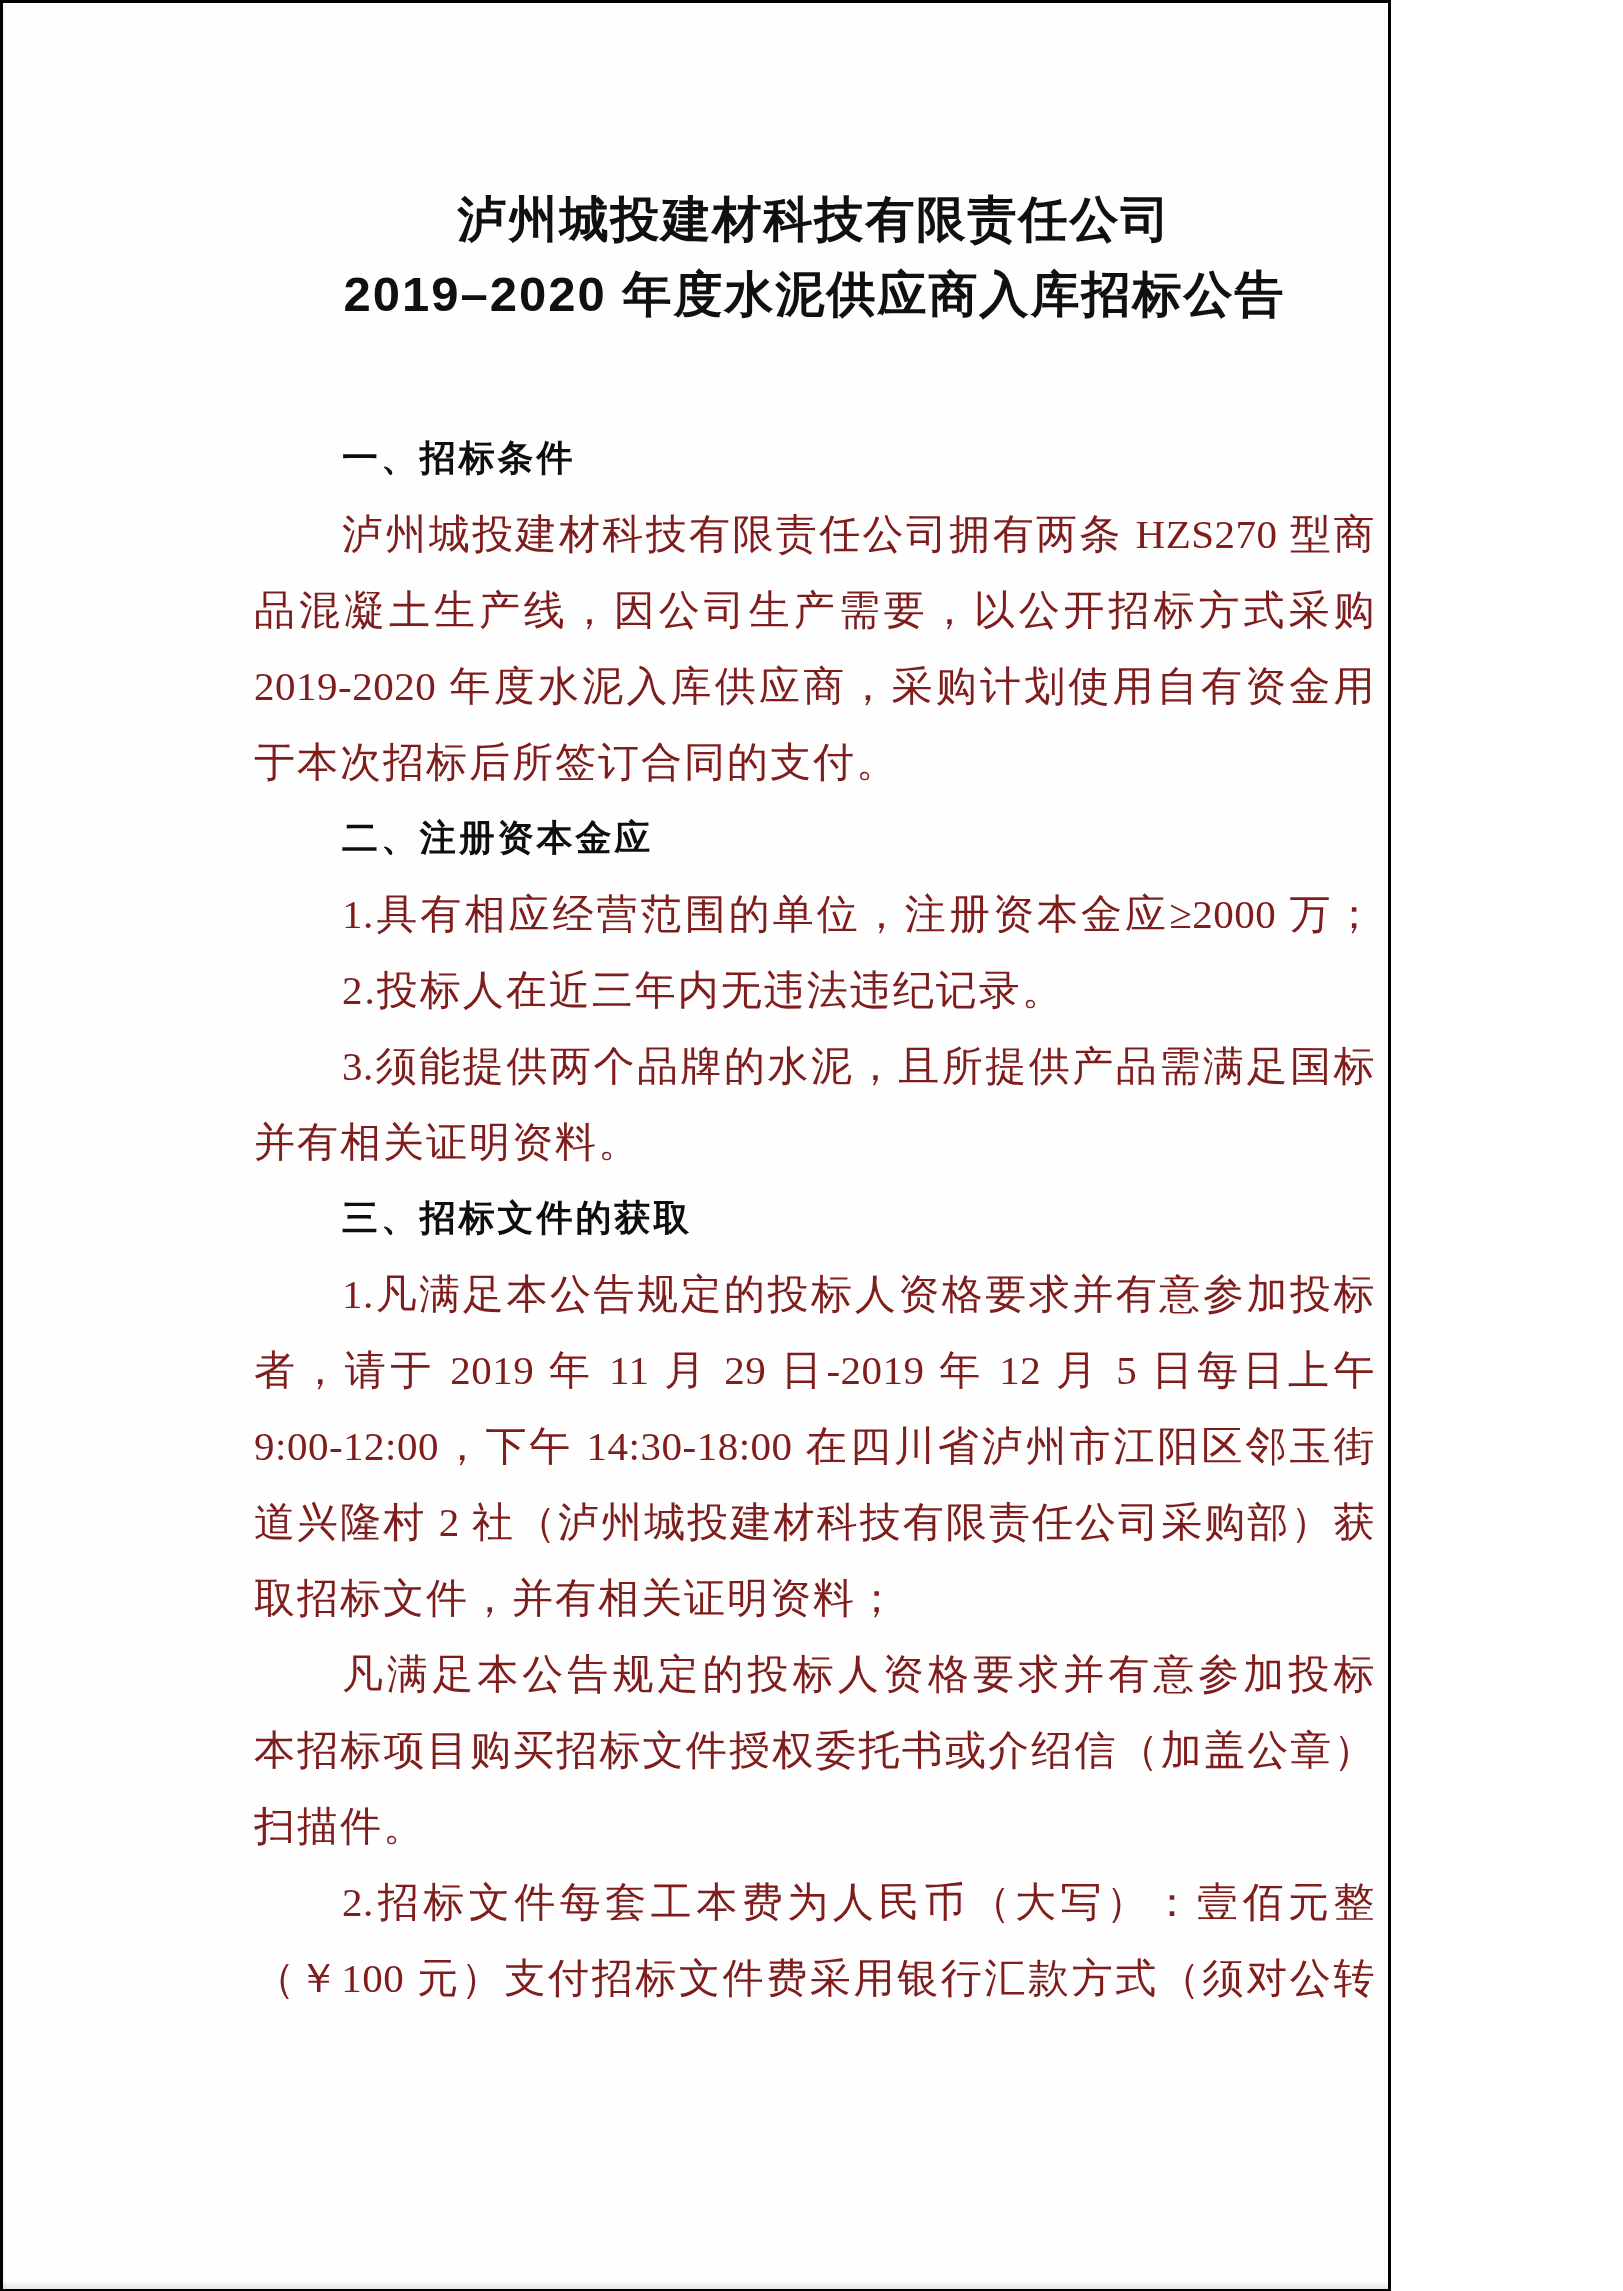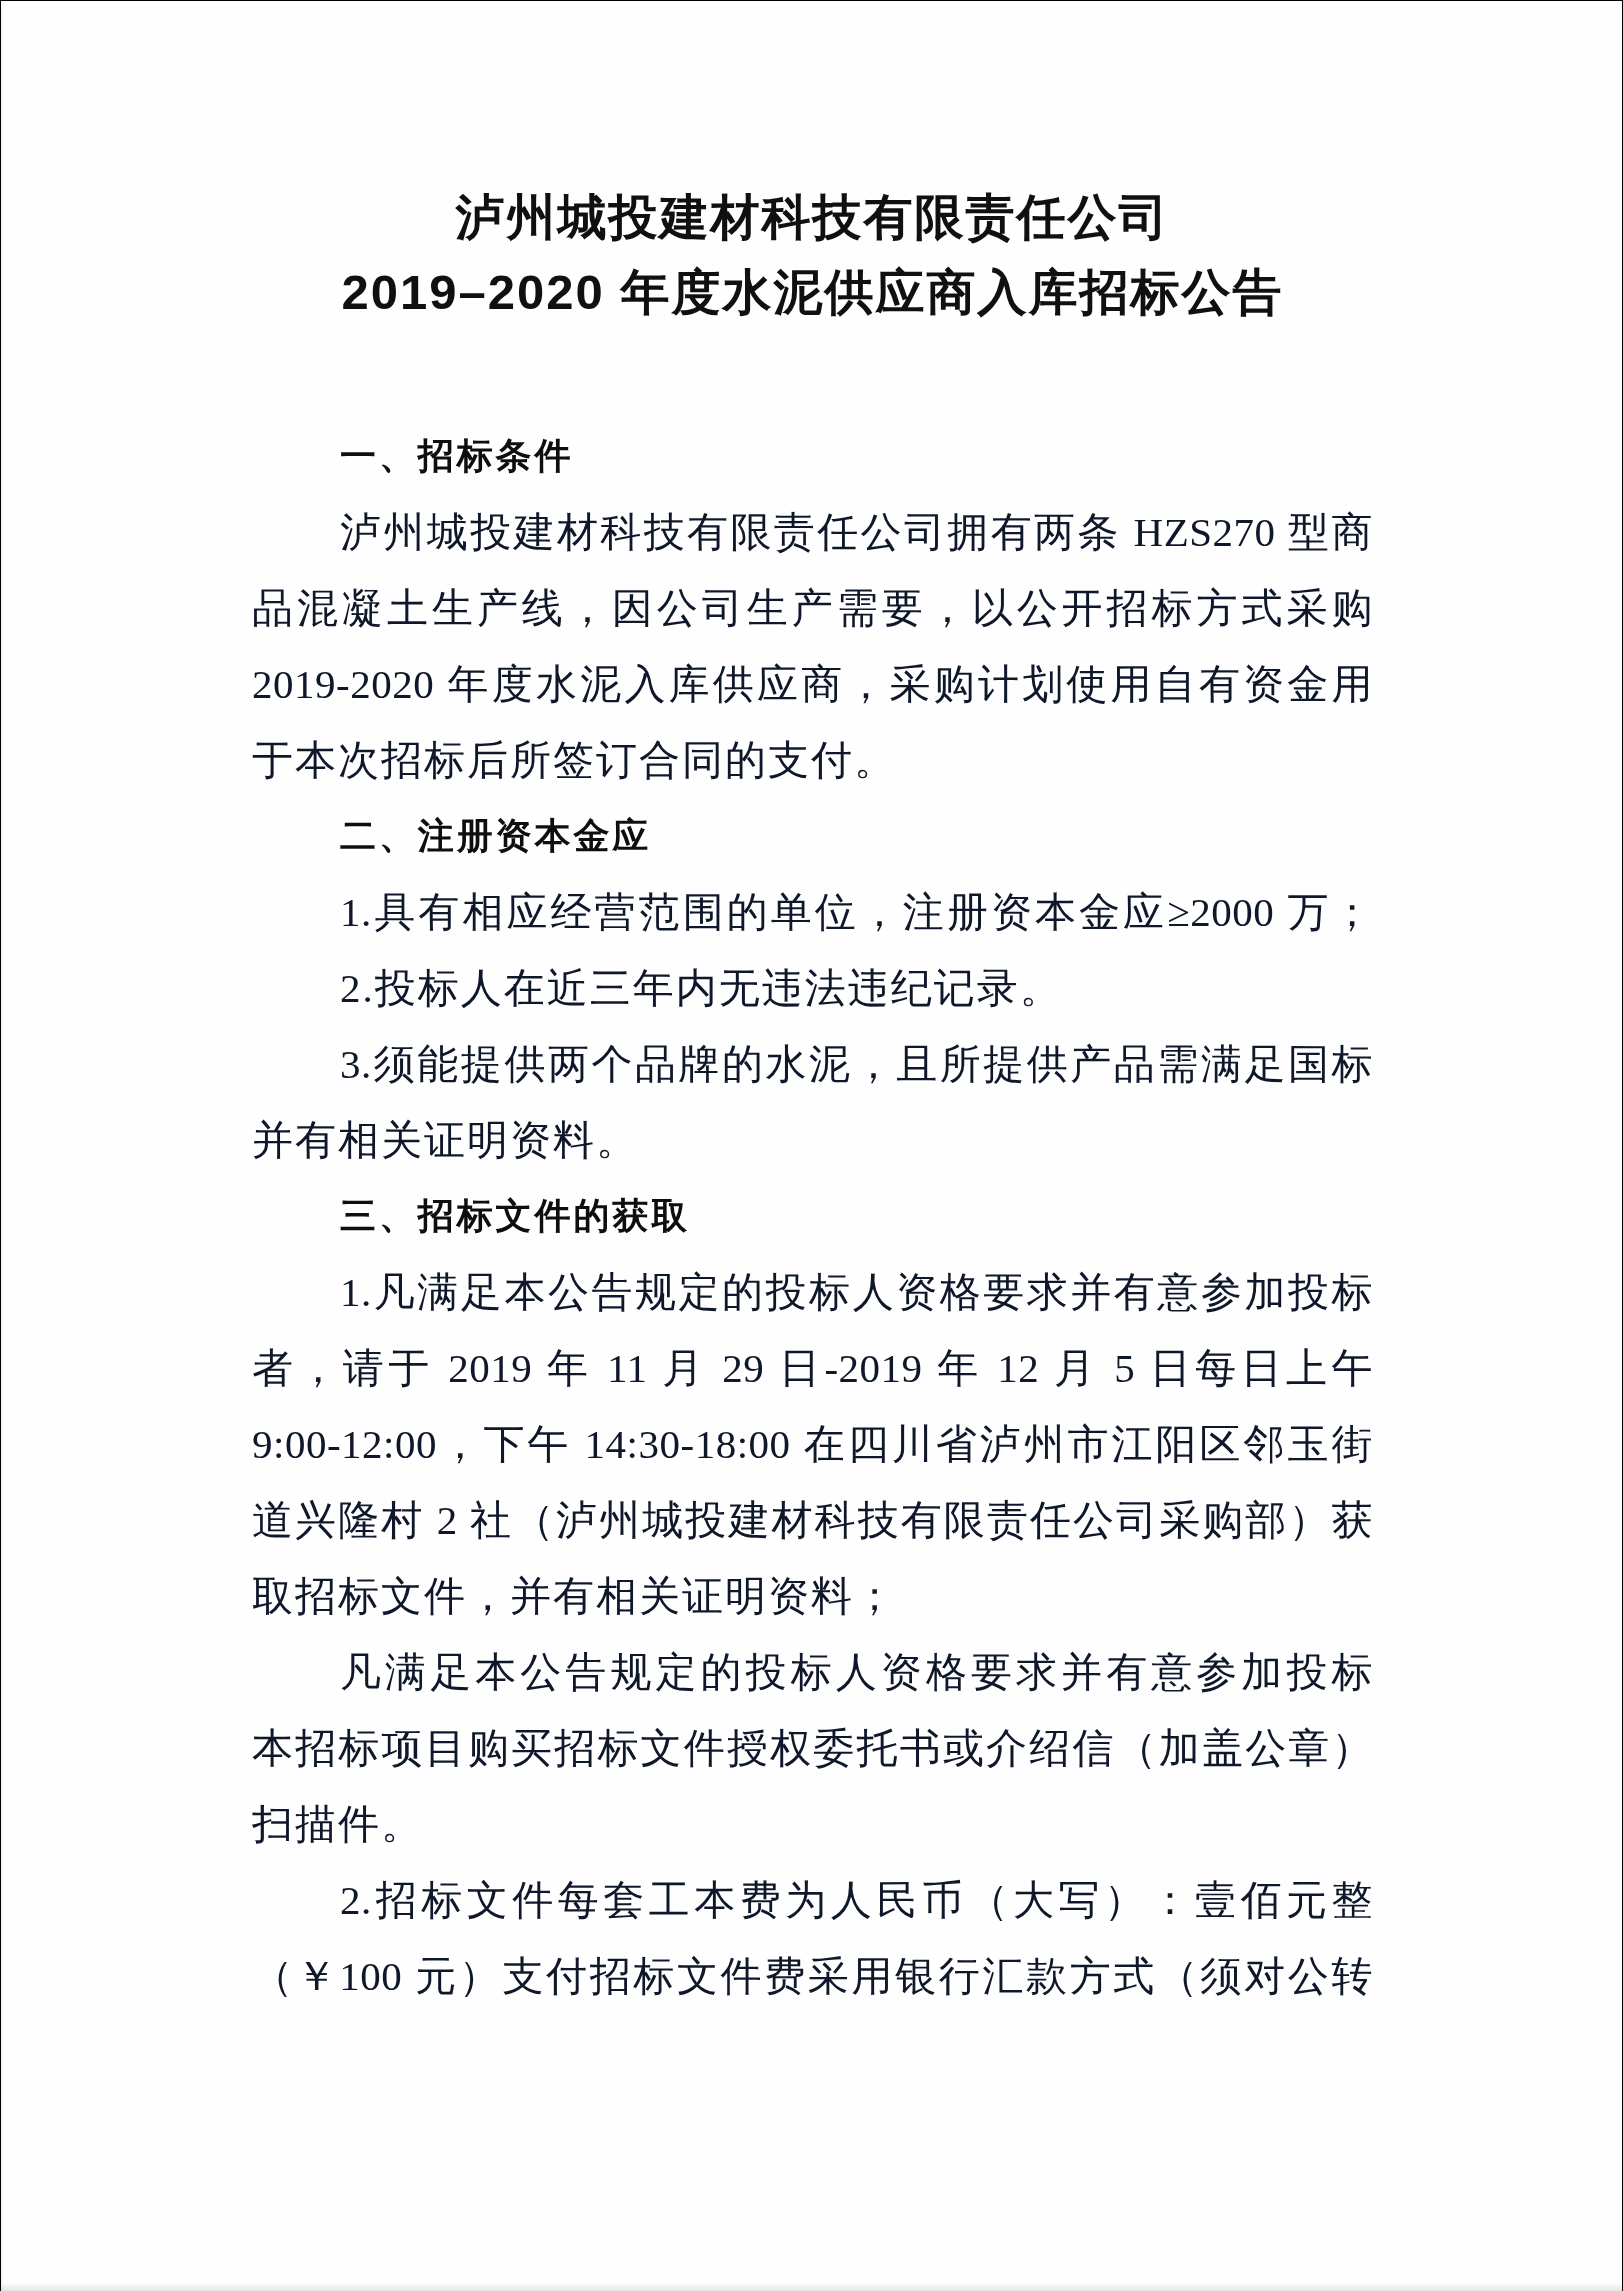--- a/index.html
+++ b/index.html
@@ -2,27 +2,27 @@
 <html><head>
 <meta charset="utf-8">
 <style>
   html, body {
     margin: 0;
     padding: 0;
     background: #ffffff;
   }
   .page {
     position: relative;
-    width: 1623px;
+    width: 1391px;
     height: 2292px;
     background: #fefefe;
     overflow: hidden;
     color: #141414;
     box-sizing: border-box;
-    border: 1px solid #000000;
+    border: 3px solid #000000;
   }
   
   .scan-edge-bottom {
     position: absolute;
     left: 0; right: 0; bottom: 0;
     height: 7.8px;
     background: linear-gradient(to bottom, rgba(0,0,0,0), rgba(0,0,0,0.10));
   }
   .scan-edge-left {
     position: absolute;
@@ -50,21 +50,21 @@
   .title-gap { height: 88px; }
   .ln {
     font-family: "Liberation Serif", "DejaVu Serif", serif;
     font-size: 41px;
     line-height: 76px;
     height: 76px;
     overflow: hidden;
     text-align: justify;
     text-align-last: justify;
     letter-spacing: 0.5px;
-    color: #0f172a;
+    color: #7f1d1d;
   }
   .ln.end { text-align-last: left; letter-spacing: 2px; }
   .ln.ind { text-indent: 88px; }
   .ln.heading {
     font-family: "Liberation Sans", "DejaVu Sans", sans-serif;
     font-weight: 700;
     font-size: 36px;
     text-align-last: left;
     text-indent: 88px;
     letter-spacing: 2.9px;

